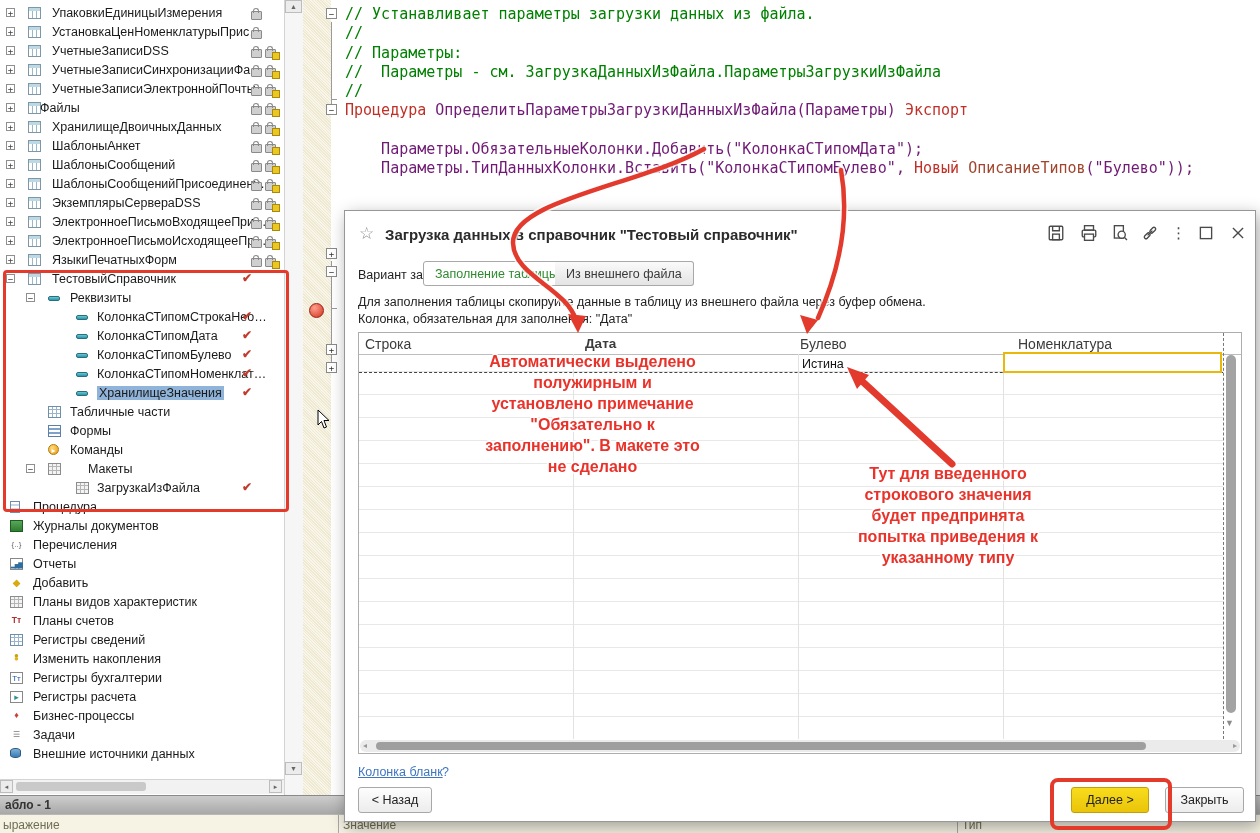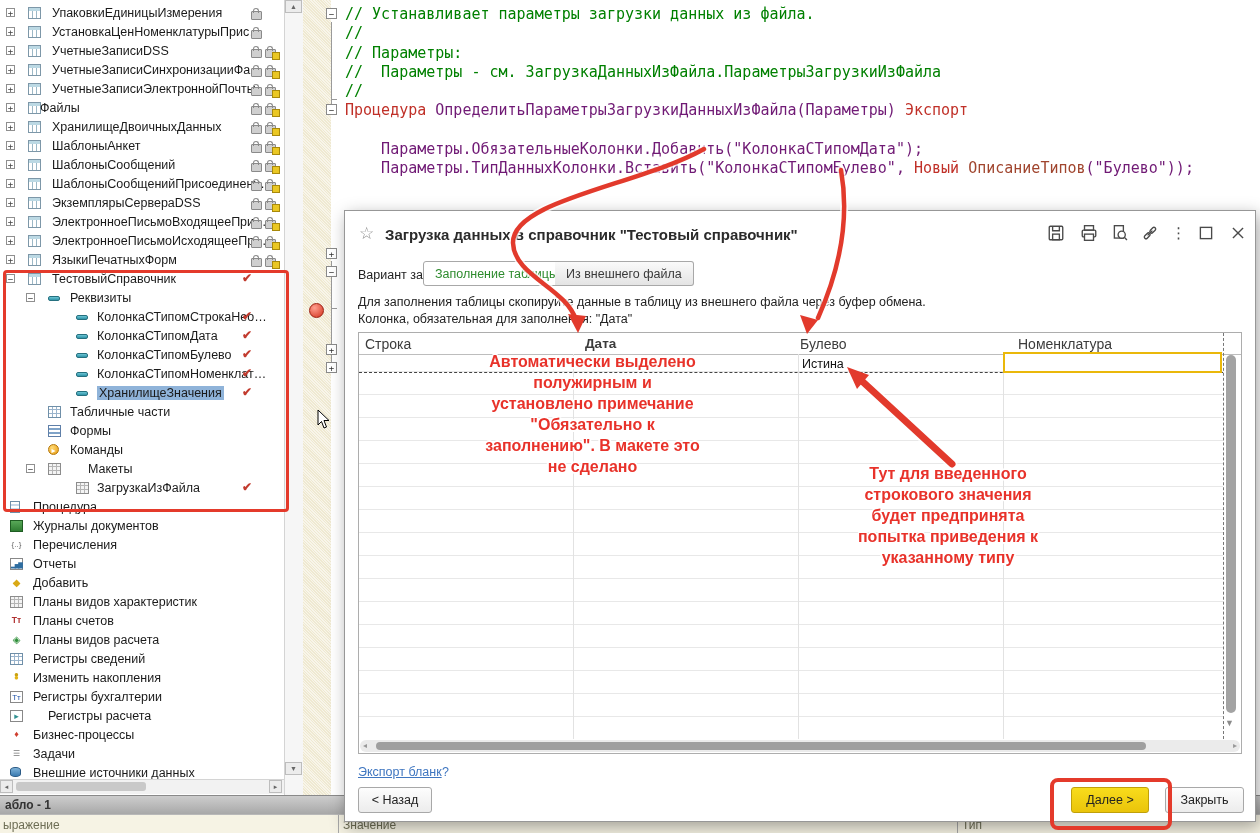--- a/index.html
+++ b/index.html
@@ -336,38 +336,34 @@
         </div>
         <div class="trow">
           <span class="t-ico i-layout" style="left: 10px;"></span>
           <span class="t-lab" style="left: 33px;">Планы видов характеристик</span>
         </div>
         <div class="trow">
           <span class="t-ico i-pschet" style="left: 10px;"></span>
           <span class="t-lab" style="left: 33px;">Планы счетов</span>
         </div>
         <div class="trow">
-          <span class="t-ico i-pvr" style="left: 10px;"></span>
-          <span class="t-lab" style="left: 33px;">Планы видов расчета</span>
-        </div>
-        <div class="trow">
           <span class="t-ico i-gridblue" style="left: 10px;"></span>
           <span class="t-lab" style="left: 33px;">Регистры сведений</span>
         </div>
         <div class="trow">
           <span class="t-ico i-regaccum" style="left: 10px;"></span>
           <span class="t-lab" style="left: 33px;">Изменить накопления</span>
         </div>
         <div class="trow">
           <span class="t-ico i-regacct" style="left: 10px;"></span>
           <span class="t-lab" style="left: 33px;">Регистры бухгалтерии</span>
         </div>
         <div class="trow">
           <span class="t-ico i-regcalc" style="left: 10px;"></span>
-          <span class="t-lab" style="left: 33px; margin-left: 15px;">Регистры расчета</span>
+          <span class="t-lab" style="left: 33px;">Регистры расчета</span>
         </div>
         <div class="trow">
           <span class="t-ico i-bp" style="left: 10px;"></span>
           <span class="t-lab" style="left: 33px;">Бизнес-процессы</span>
         </div>
         <div class="trow">
           <span class="t-ico i-task" style="left: 10px;"></span>
           <span class="t-lab" style="left: 33px;">Задачи</span>
         </div>
         <div class="trow">
@@ -463,21 +459,21 @@
       <div class="cell-active"></div>
       <div class="dvscroll-thumb"></div>
       <div class="dvscroll-arr">▼</div>
       <div class="dhscroll">
         <span class="arr" style="left:3px;">◂</span>
         <span class="arr" style="right:3px;">▸</span>
         <div class="hthumb"></div>
       </div>
     </div>
 
-    <div class="dlg-link">Экспорт бланк</div>
+    <div class="dlg-link">Колонка бланк</div>
     <div class="dlg-help">?</div>
     <div class="btn btn-back">&lt; Назад</div>
     <div class="btn btn-next">Далее &gt;</div>
     <div class="btn btn-close">Закрыть</div>
   </div>
 
   <div class="redbox" style="left:3px;top:270px;width:280px;height:236px;"></div>
   <div class="redbox next" style="left:1050px;top:778px;width:114px;height:44px;"></div>
 
   <svg class="overlay-svg">

